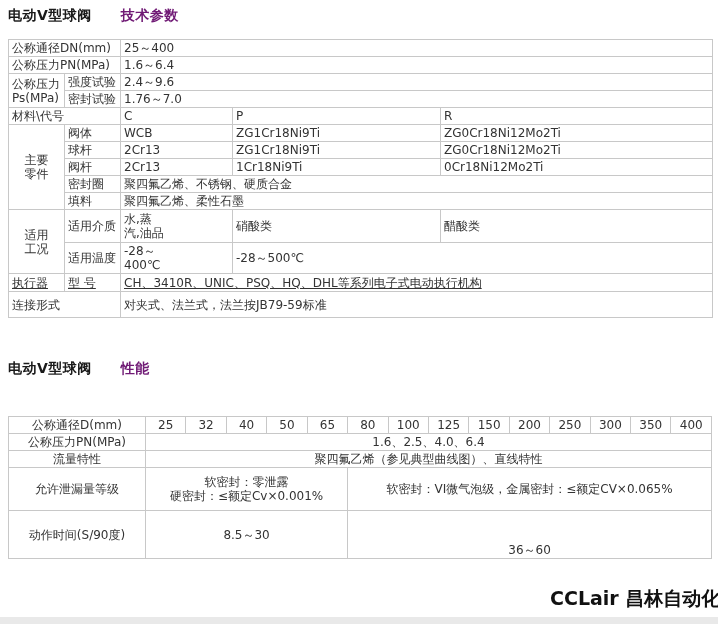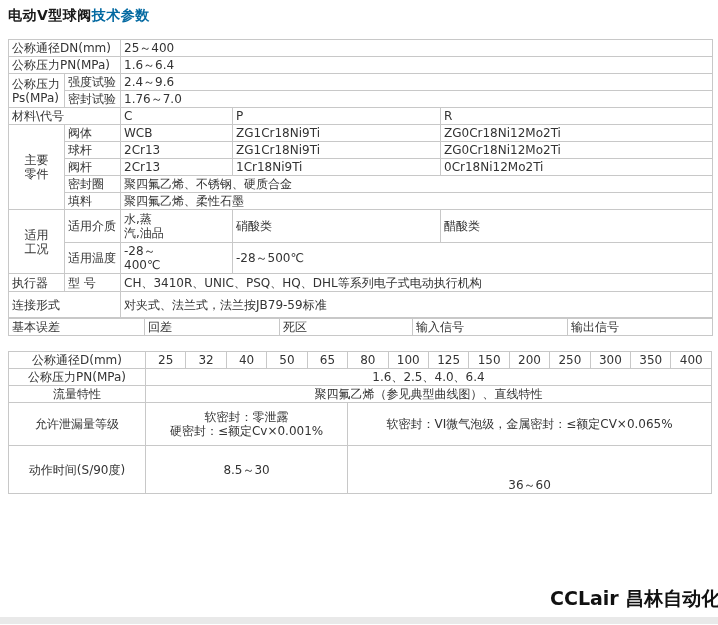--- a/index.html
+++ b/index.html
@@ -5,27 +5,27 @@
   html,body{margin:0;padding:0;}
   body{
     width:718px;height:625px;position:relative;overflow:hidden;
     background:#ffffff;color:#333333;
     font-family:"DejaVu Sans",sans-serif;font-size:12px;
   }
   .content{padding:0 6px 0 8px;}
   .sec-title{font-size:14px;font-weight:bold;color:#1a1a1a;letter-spacing:0.5px;}
   #title1{margin:7px 0 14px 0;}
   #title2{margin:42px 0 23px 0;}
-  .blue{color:#0369a1;}
+  .blue{color:#701a75;padding-left:29px;}
   table{border-collapse:collapse;table-layout:fixed;width:704px;}
   td{border:1px solid #c8c8c8;padding:1px 3px;line-height:14px;vertical-align:middle;overflow:hidden;word-break:break-all;}
   .ml{white-space:pre-line;}
   .grp{text-align:center;}
   
-  .h15 td{height:13px;} .h16 td{height:14px;} .h17 td{height:15px;}
+  .h15 td{height:13px;} .h16 td{height:14px;} .h17 td{height:15px;text-decoration:underline;}
   .h23{height:23px;} .h28{height:28px;} .h30{height:30px;} .h32{height:32px;}
   .h40{height:40px;margin-left:20px;} .h45{height:45px;}
   tr.h23 td{height:23px;} tr.h28 td{height:28px;} tr.h30 td{height:30px;}
   tr.h32 td{height:32px;} tr.h40 td{height:40px;} tr.h45 td{height:45px;}
   
   #t3{margin-top:15px;}
   #t3 td{text-align:center;padding:1px 2px;}
   .bottom-cell{vertical-align:bottom;padding-bottom:2px;}
   
   #watermark{
@@ -127,37 +127,31 @@
       <td>型 号</td>
       <td colspan="3">CH、3410R、UNIC、PSQ、HQ、DHL等系列电子式电动执行机构</td>
     </tr>
     <tr class="h23">
       <td colspan="2">连接形式</td>
       <td colspan="3">对夹式、法兰式，法兰按JB79-59标准</td>
     </tr>
   </tbody>
     </table>
 
+  <div id="title2" class="sec-title"><span>电动V型球阀</span><span class="blue">性能</span></div>
 
   <table id="t2">
     <colgroup>
         <col style="width:136px">
         <col style="width:135px">
         <col style="width:133px">
         <col style="width:155px">
         <col style="width:145px">
       </colgroup>
     <tbody>
-        <tr class="h16">
-      <td>基本误差</td>
-      <td>回差</td>
-      <td>死区</td>
-      <td>输入信号</td>
-      <td>输出信号</td>
-    </tr>
   </tbody>
     </table>
 
   <table id="t3">
     <colgroup>
       <col style="width:137px">
       <col>
         <col>
         <col>
         <col>

